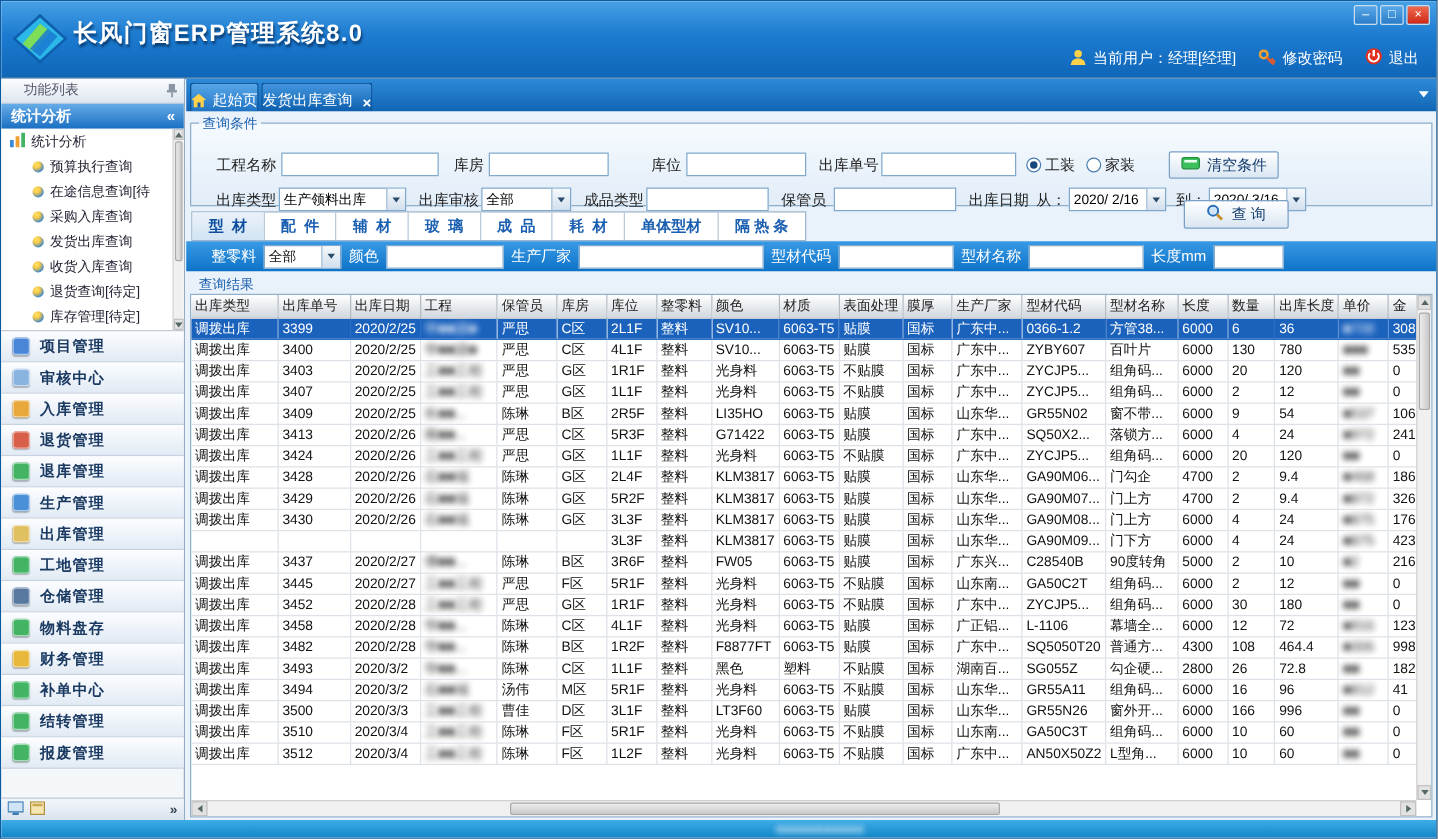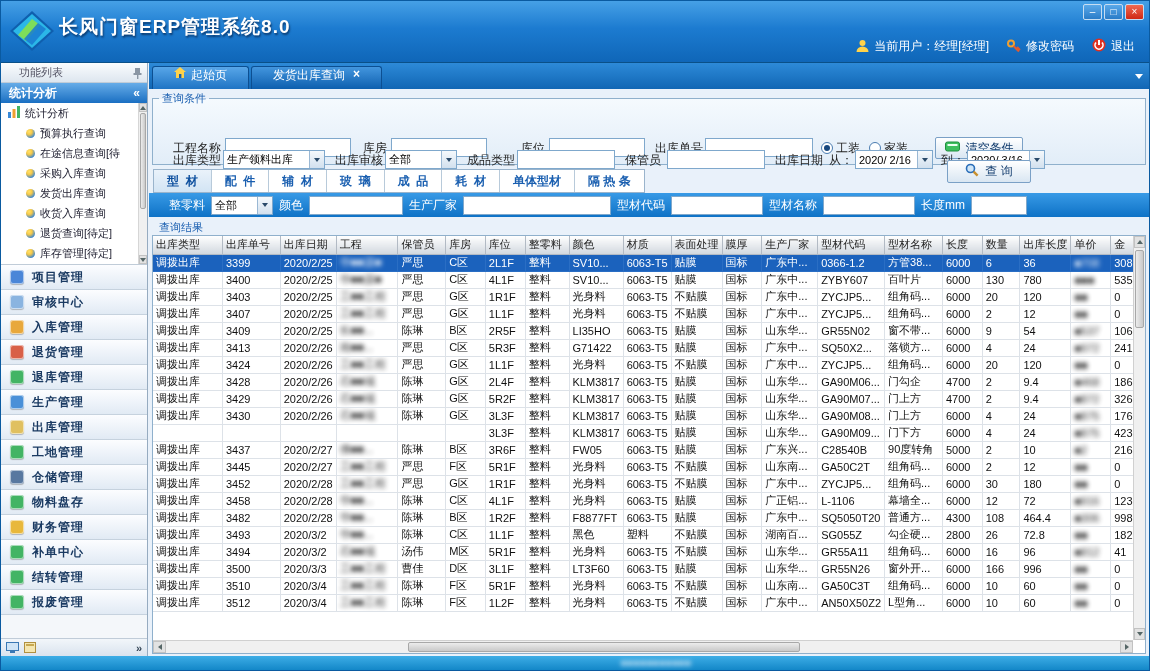--- a/index.html
+++ b/index.html
@@ -48,33 +48,33 @@
   .vtrack { position:absolute; right:0; top:0; bottom:0; width:9px; background:#f0f0f0; border-left:1px solid #d6d6d6; }
   .varrow { position:absolute; left:0; width:100%; height:9px; background:#e2e2e2; border:1px solid #c2c2c2;
     display:flex; align-items:center; justify-content:center; cursor:pointer; }
   .vthumb { position:absolute; left:1px; right:1px; background:linear-gradient(90deg,#ececec,#c9c9c9); border:1px solid #a8a8a8; border-radius:2px; cursor:pointer; }
 
   
   .content { position:absolute; left:148px; top:62px; right:0; bottom:14px; background:#e9f1fa; }
 
   .tabbar { position:absolute; top:0; left:0; right:0; height:26px;
     background:linear-gradient(#2d8ad8,#1166b4); display:flex; align-items:flex-end; padding-left:3px; }
-  .tab { height:23px; display:flex; align-items:flex-start; gap:5px; padding:0 21px; margin-right:2px;
+  .tab { height:23px; display:flex; align-items:flex-end; gap:5px; padding:0 0; margin-right:2px;
     border:1px solid #0c4f92; border-bottom:none; border-radius:3px 3px 0 0;
     background:linear-gradient(#58a6e8,#1f74c4); color:#fff; font-size:12px; cursor:pointer; white-space:nowrap; }
   .tab.active { background:linear-gradient(#4396de,#0d5fae); }
   .tabclose { font-weight:bold; margin-left:3px; cursor:pointer; }
   .tabbar-dd { position:absolute; right:6px; bottom:6px; cursor:pointer; }
 
   .querywrap { position:absolute; top:26px; left:0; right:0; height:128px; }
   fieldset.qbox { position:absolute; left:3px; right:3px; top:2px; height:74px;
     border:1px solid #8fb0cc; background:linear-gradient(#f5fafe,#e2edf8); }
   fieldset.qbox legend { margin-left:6px; padding:0 3px; font-size:11px; color:#1a5fb0; }
   .qrow { position:absolute; left:0; right:0; height:21px; }
-  .qrow1 { top:32px; } .qrow2 { top:44px; }
+  .qrow1 { top:16px; } .qrow2 { top:44px; }
   .qlabel { position:absolute; font-size:12px; color:#222; line-height:21px; white-space:nowrap; }
   .qinput { position:absolute; height:19px; border:1px solid #7fa8cc; background:#fff; font-size:11px; padding:0 3px; font-family:inherit; }
   .select { position:absolute; height:19px; border:1px solid #7fa8cc; background:#fff; font-size:11px; display:flex; align-items:center; cursor:pointer; }
   .select .txt { flex:1; padding-left:3px; white-space:nowrap; overflow:hidden; }
   .select .arr { width:15px; height:100%; background:linear-gradient(#f5f9fc,#d2e0ee); border-left:1px solid #9ab8d4;
     display:flex; align-items:center; justify-content:center; flex:none; }
   .radio { position:absolute; top:4px; width:12px; height:12px; border:1px solid #4a7cb0; border-radius:50%; background:#fff; cursor:pointer; }
   .radio.checked::after { content:""; position:absolute; left:2px; top:2px; width:6px; height:6px; border-radius:50%; background:#17477e; }
   .btn { position:absolute; display:flex; align-items:center; justify-content:center; gap:6px;
     border:1px solid #7aa0c6; border-radius:2px; background:linear-gradient(#ffffff,#d9e6f2);

